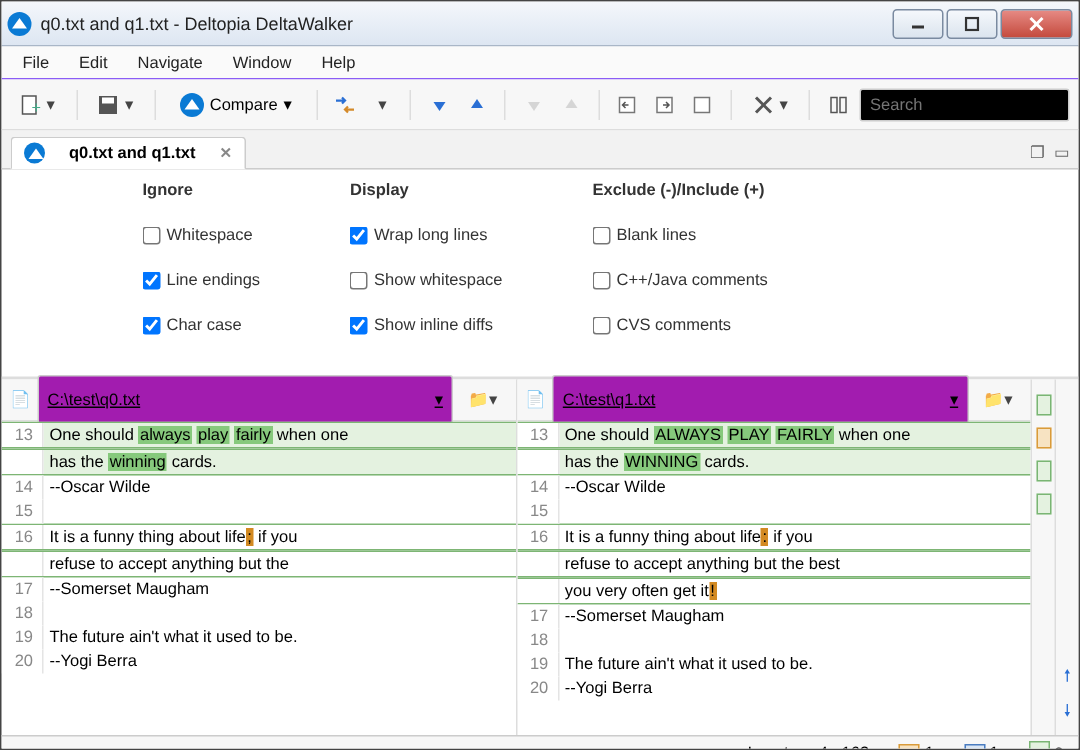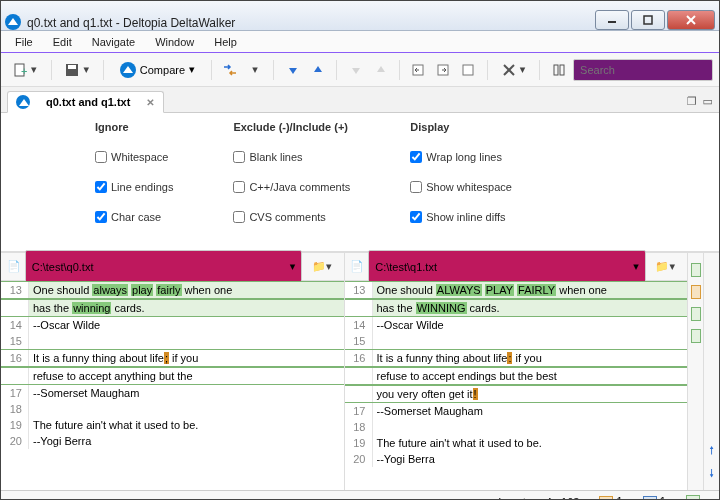--- a/index.html
+++ b/index.html
@@ -1,50 +1,50 @@
 <!DOCTYPE html>
 <html><head>
 <meta charset="utf-8">
 <style>
 * { margin: 0; padding: 0; box-sizing: border-box; font-family: "Segoe UI", Tahoma, sans-serif; font-size: 11px; }
 body { background: #fff; width: 720px; height: 500px; overflow: hidden; border: 1px solid #444; }
-.titlebar { height: 30px; background: linear-gradient(#f4f7fb, #dde6f2); display: flex; align-items: flex-end; padding: 0 4px; border-bottom: 1px solid #a9b6c7; }
+.titlebar { height: 30px; background: linear-gradient(#f4f7fb, #dde6f2); display: flex; align-items: center; padding: 0 4px; border-bottom: 1px solid #a9b6c7; }
 .title-icon { width: 16px; height: 16px; background: #0a7ad4; border-radius: 50%; margin-right: 6px; position: relative; }
 .title-icon::after { content: ""; position: absolute; left: 3px; top: 4px; border-left: 5px solid transparent; border-right: 5px solid transparent; border-bottom: 7px solid #fff; }
 .title-text { flex: 1; color: #222; font-size: 12px; }
 .win-btns { display: flex; gap: 2px; }
 .win-btn { width: 34px; height: 20px; border: 1px solid #7a8aa0; border-radius: 3px; background: linear-gradient(#f5f8fc, #dbe4ee); display: flex; align-items: center; justify-content: center; }
 .win-btn.close { background: linear-gradient(#e68a84, #c44a3d); width: 48px; }
 .menubar { height: 22px; display: flex; align-items: center; padding: 0 6px; gap: 4px; background: #fafafa; border-bottom: 1px solid #8b5cf6; }
 .menubar span { padding: 2px 8px; color: #222; }
 .toolbar { height: 34px; background: #f7f7f7; border-bottom: 1px solid #ddd; display: flex; align-items: center; padding: 0 6px; gap: 4px; }
 .tbtn { width: 24px; height: 24px; display: flex; align-items: center; justify-content: center; border-radius: 2px; color: #444; }
 .tbtn.wide { width: auto; padding: 0 6px; gap: 4px; }
 .sep { width: 1px; height: 20px; background: #ddd; margin: 0 4px; }
 .compare-btn { display: flex; align-items: center; gap: 4px; padding: 2px 8px; }
 .disc { width: 16px; height: 16px; background: #0a7ad4; border-radius: 50%; position: relative; }
 .disc::after { content: ""; position: absolute; left: 3px; top: 4px; border-left: 5px solid transparent; border-right: 5px solid transparent; border-bottom: 7px solid #fff; }
-.search { margin-left: auto; width: 140px; height: 22px; border: 1px solid #ccc; border-radius: 2px; padding: 0 6px; color: #999; background: #701a75; }
+.search { margin-left: auto; width: 140px; height: 22px; border: 1px solid #ccc; border-radius: 2px; padding: 0 6px; color: #999; background: #000000; }
 .tabstrip { height: 26px; background: #f2f2f2; border-bottom: 1px solid #ccc; display: flex; align-items: flex-end; padding: 0 6px; }
 .tab { background: #fff; border: 1px solid #ccc; border-bottom: 1px solid #fff; border-radius: 3px 3px 0 0; padding: 3px 8px; display: flex; align-items: center; gap: 16px; font-weight: 600; position: relative; top: 1px; }
 .tab .x { color: #888; font-size: 10px; }
 .tabstrip .tab .disc { width: 14px; height: 14px; }
 .mini { margin-left: auto; display: flex; gap: 6px; color: #666; padding-bottom: 4px; }
 .prefs { padding: 8px 14px 10px; border-bottom: 1px solid #ddd; }
 .prefs-title { font-weight: 700; color: #333; margin-bottom: 8px; }
 .prefs-title::before { content: "▼"; font-size: 9px; margin-right: 4px; }
 .prefs-grid { display: flex; gap: 60px; padding-left: 80px; }
 .prefs-col h4 { font-weight: 700; margin-bottom: 4px; color: #333; }
 .chk { display: flex; align-items: center; gap: 4px; margin: 18px 0; color: #333; }
 .chk input { width: 12px; height: 12px; }
 .panes { display: flex; height: 238px; border-top: 1px solid #ddd; }
 .pane { flex: 1; display: flex; flex-direction: column; min-width: 0; }
 .pane + .pane { border-left: 1px solid #ddd; }
 .pathbar { height: 28px; background: #f7f7f7; border-bottom: 1px solid #ddd; display: flex; align-items: center; padding: 0 6px; gap: 4px; }
-.pathbar .drop { flex: 1; height: 20px; border: 1px solid #ccc; border-radius: 2px; background: #be185d; display: flex; align-items: center; padding: 16px 6px; justify-content: space-between; }
+.pathbar .drop { flex: 1; height: 20px; border: 1px solid #ccc; border-radius: 2px; background: #a21caf; display: flex; align-items: center; padding: 16px 6px; justify-content: space-between; text-decoration: underline; }
 .code { flex: 1; overflow: hidden; font-family: "Courier New", monospace; font-size: 11px; line-height: 16px; position: relative; }
 .line { display: flex; white-space: nowrap; }
 .gutter { width: 28px; text-align: right; padding-right: 6px; color: #888; background: #ffffff; border-right: 1px solid #e4e4e4; flex-shrink: 0; }
 .text { padding: 0 4px; flex: 1; min-width: 0; overflow: hidden; }
 .diffblock { background: #e4f2e0; border-top: 1px solid #7db574; border-bottom: 1px solid #7db574; }
 .diffblock2 { border-top: 1px solid #7db574; border-bottom: 1px solid #7db574; }
 .hl { background: #86c97c; padding: 0 1px; }
 .hl2 { background: #d38a22; padding: 0 1px; }
 .right-strip { width: 16px; border-left: 1px solid #ddd; background: #f7f7f7; display: flex; flex-direction: column; align-items: center; padding-top: 10px; gap: 8px; }
 .right-strip .mark { width: 10px; height: 14px; border: 1px solid #7ab574; background: #e4f2e0; }
@@ -194,47 +194,47 @@
         <label class="chk">
           <input type="checkbox" checked="" style="">
           <span>Line endings</span>
         </label>
         <label class="chk">
           <input type="checkbox" checked="" style="">
           <span>Char case</span>
         </label>
       </div>
       <div class="prefs-col">
-        <h4>Exclude (-)/Include (+)</h4>
-        <label class="chk">
-          <input type="checkbox" style="">
-          <span>Blank lines</span>
-        </label>
-        <label class="chk">
-          <input type="checkbox" style="">
-          <span>C++/Java comments</span>
-        </label>
-        <label class="chk">
-          <input type="checkbox" style="">
-          <span>CVS comments</span>
-        </label>
-      </div>
-      <div class="prefs-col">
         <h4>Display</h4>
         <label class="chk">
           <input type="checkbox" checked="" style="">
           <span>Wrap long lines</span>
         </label>
         <label class="chk">
           <input type="checkbox" style="">
           <span>Show whitespace</span>
         </label>
         <label class="chk">
           <input type="checkbox" checked="" style="">
           <span>Show inline diffs</span>
+        </label>
+      </div>
+      <div class="prefs-col">
+        <h4>Exclude (-)/Include (+)</h4>
+        <label class="chk">
+          <input type="checkbox" style="">
+          <span>Blank lines</span>
+        </label>
+        <label class="chk">
+          <input type="checkbox" style="">
+          <span>C++/Java comments</span>
+        </label>
+        <label class="chk">
+          <input type="checkbox" style="">
+          <span>CVS comments</span>
         </label>
       </div>
     </div>
 </div>
 
 <div class="panes">
   <div class="pane">
     <div class="pathbar">
       <span>📄</span>
       <div class="drop">
@@ -311,21 +311,21 @@
         <div class="line">
           <div class="gutter">15</div>
           <div class="text"></div>
         </div>
         <div class="line diffblock2">
           <div class="gutter">16</div>
           <div class="text">It is a funny thing about life<span class="hl2">:</span> if you</div>
         </div>
         <div class="line diffblock2">
           <div class="gutter"></div>
-          <div class="text">refuse to accept endings but the best</div>
+          <div class="text">refuse to accept anything but the best</div>
         </div>
         <div class="line diffblock2">
           <div class="gutter"></div>
           <div class="text">you very often get it<span class="hl2">!</span></div>
         </div>
         <div class="line">
           <div class="gutter">17</div>
           <div class="text">--Somerset Maugham</div>
         </div>
         <div class="line">

